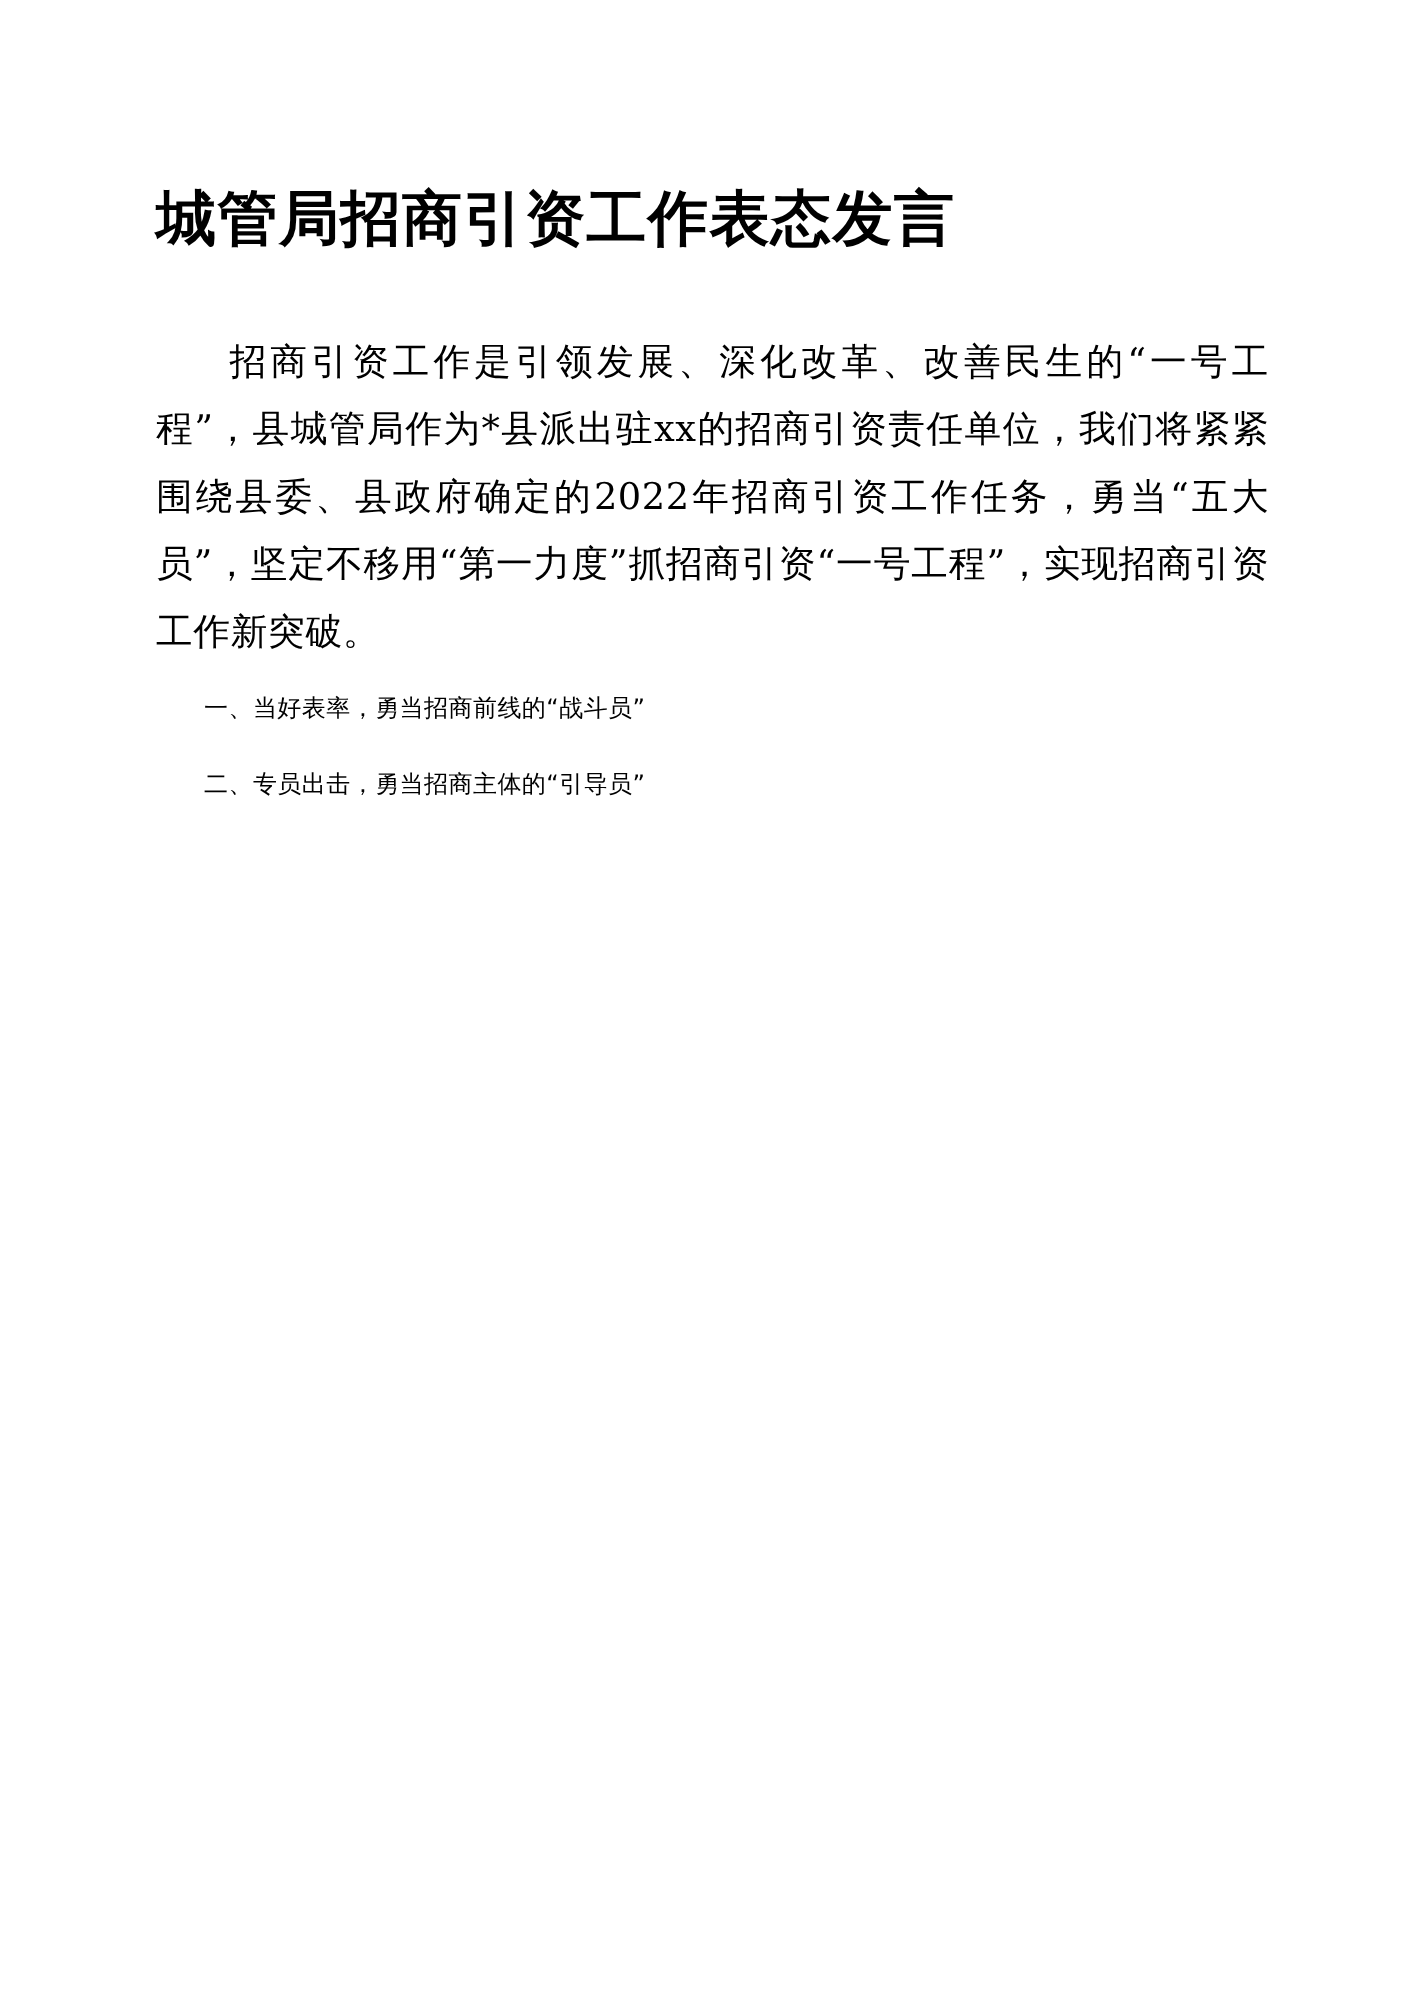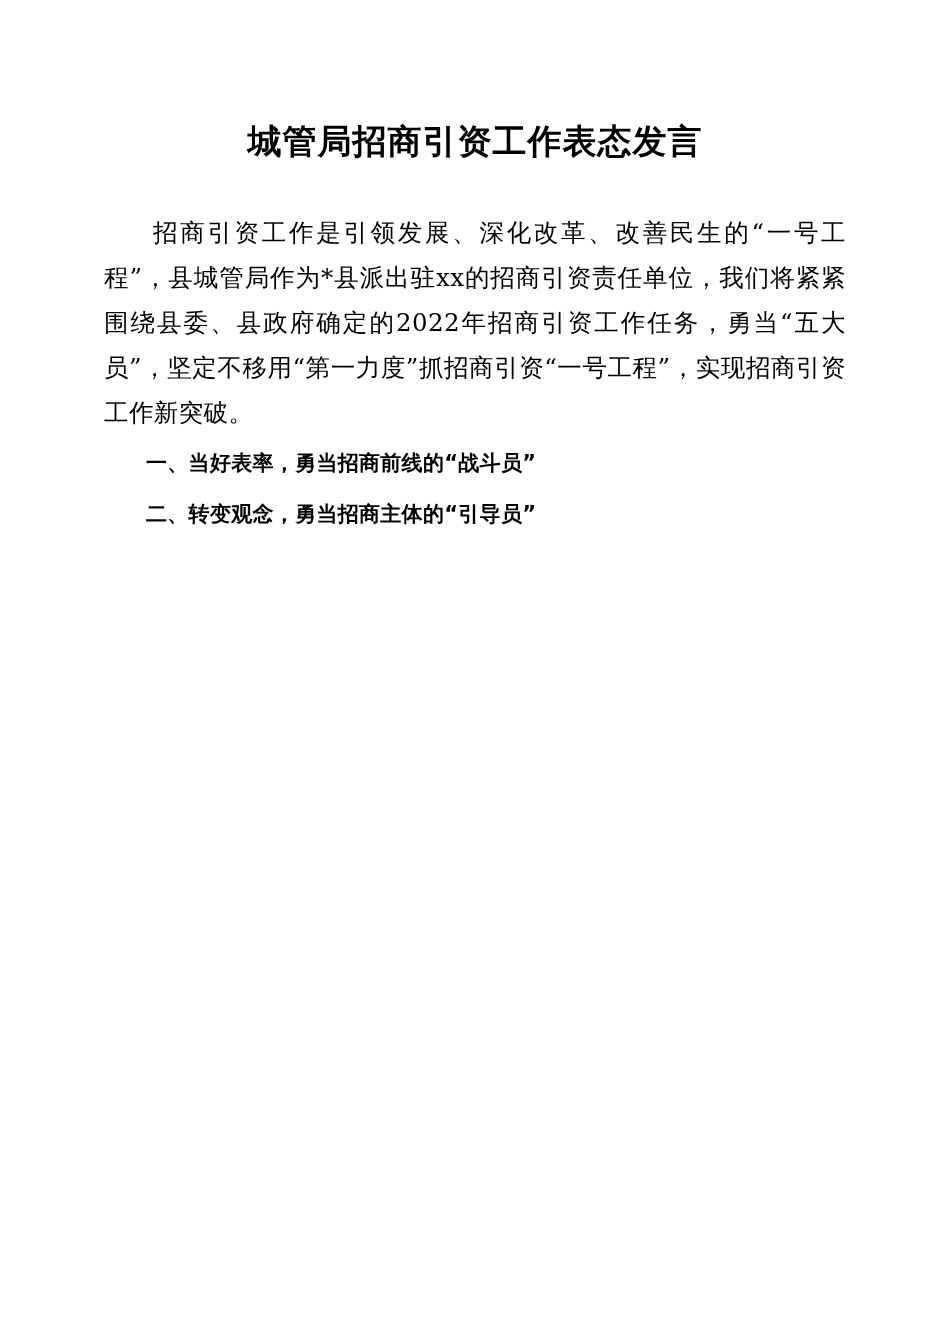--- a/index.html
+++ b/index.html
@@ -17,51 +17,50 @@
   .page {
     width: 950px;
     height: 1344px;
     box-sizing: border-box;
     padding: 118px 104px 40px 104px;
     position: relative;
   }
   .doc-title {
     font-family: "DejaVu Serif", "Liberation Serif", serif;
     font-weight: bold;
-    font-size: 34px;
-    text-align: center;
+    font-size: 40px;
     letter-spacing: 1px;
     margin: 0 0 44px 0;
     line-height: 1.4;
   }
   .para {
     font-size: 24.5px;
     line-height: 45px;
     text-align: justify;
     text-justify: inter-ideograph;
     margin: 12px 0 2px 0;
     text-indent: 2em;
     letter-spacing: 0.4px;
   }
   .heading {
-    font-size: 21px;
+    font-size: 16px;
     line-height: 45px;
-    font-weight: bold;
+    font-weight: normal;
     font-family: "DejaVu Sans", "Liberation Sans", sans-serif;
     margin: 6px 0 2px 0;
     text-indent: 2em;
     letter-spacing: 0.3px;
   }
 </style>
 </head>
 <body>
 
 <div class="page">
   <h1 class="doc-title">城管局招商引资工作表态发言</h1>
 
   <p class="para">招商引资工作是引领发展、深化改革、改善民生的“一号工程”，县城管局作为*县派出驻xx的招商引资责任单位，我们将紧紧围绕县委、县政府确定的2022年招商引资工作任务，勇当“五大员”，坚定不移用“第一力度”抓招商引资“一号工程”，实现招商引资工作新突破。</p>
 
   <p class="heading">一、当好表率，勇当招商前线的“战斗员”</p>
 
 
-  <p class="heading">二、转变观念，勇当招商主体的“引导员”</p>
+  <p class="heading">二、专员出击，勇当招商主体的“引导员”</p>
 
 </div>
 
 </body></html>

